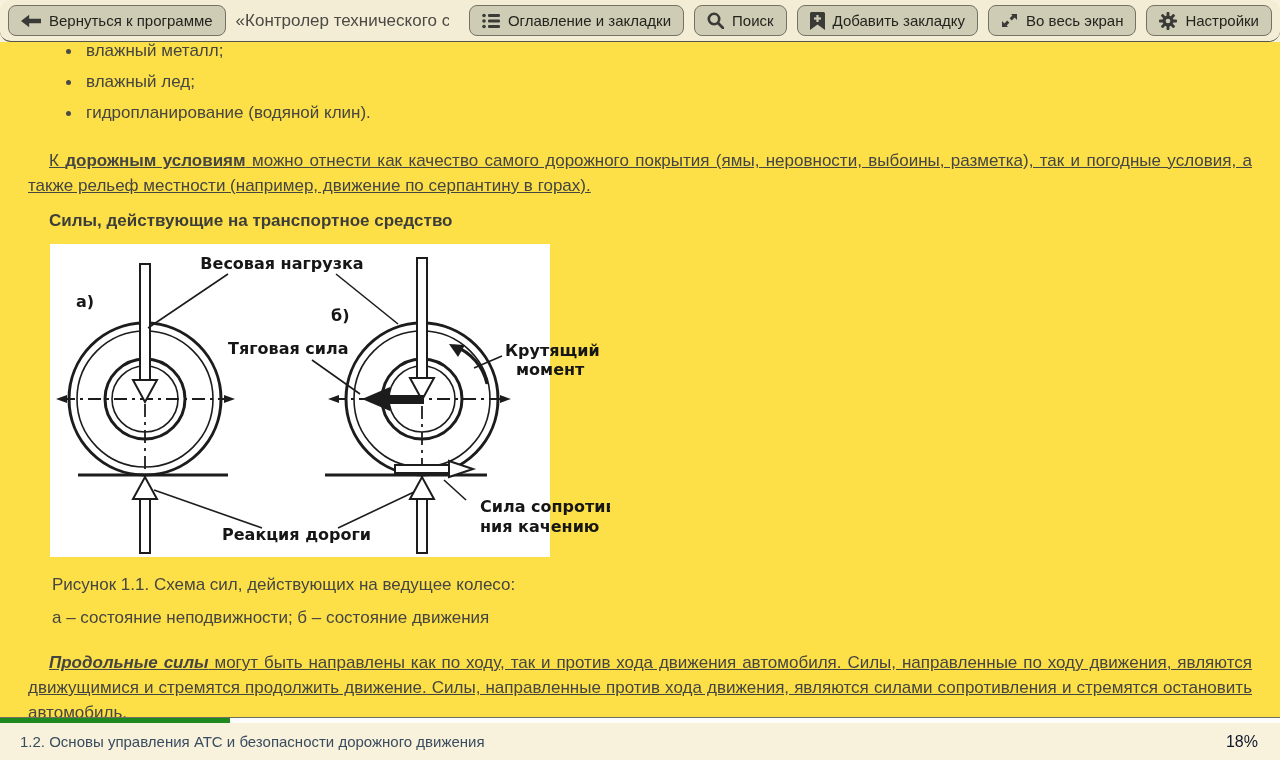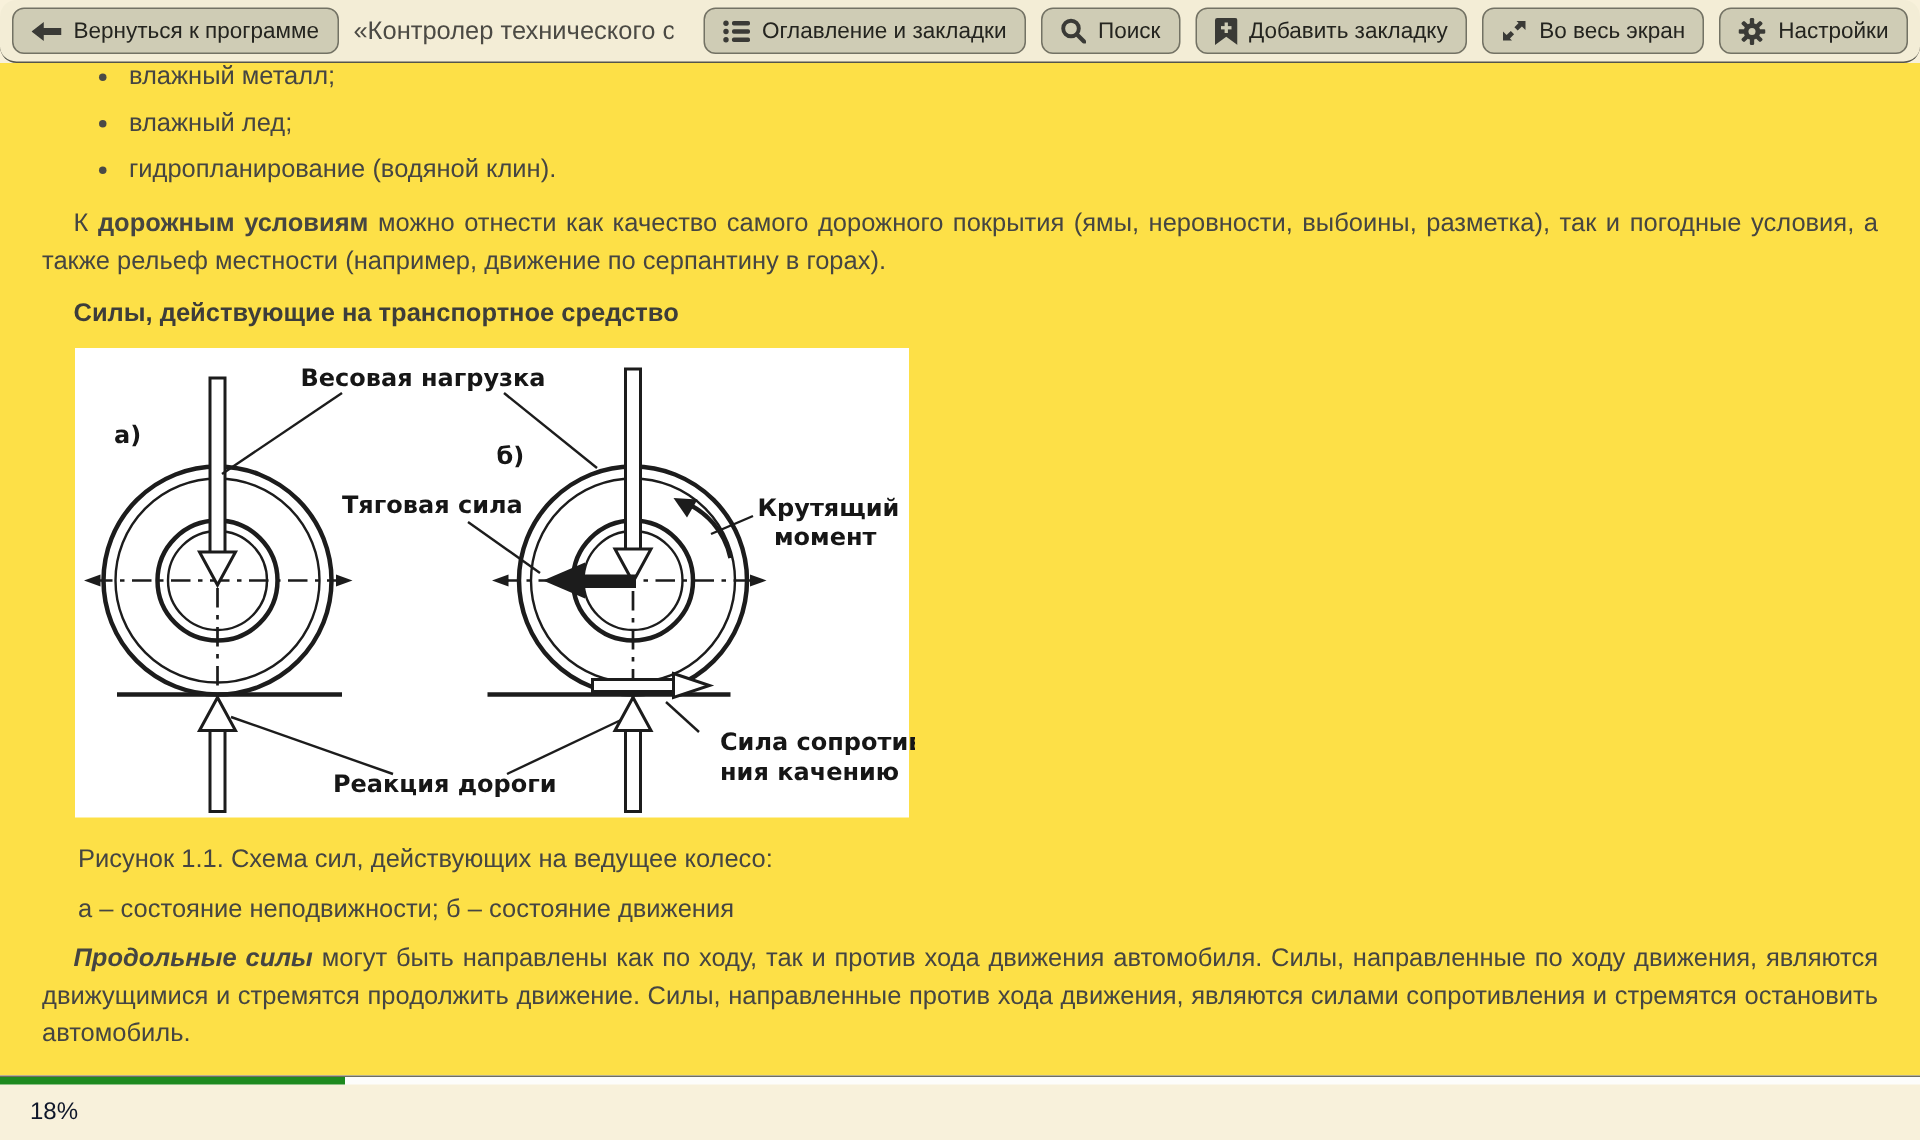--- a/index.html
+++ b/index.html
@@ -54,33 +54,34 @@
   }
   ul.bullets li::before {
     content: ""; position: absolute;
     left: 38px; top: 14px;
     width: 5px; height: 5px; border-radius: 50%;
     background: #4a4a46;
   }
   p.para {
     text-align: justify;
     text-indent: 21px;
-    margin-top: 8px;
+    margin-top: 20px;
+    text-decoration: underline;
   }
   p.subheading {
     font-weight: bold;
     text-indent: 21px;
     margin-top: 10px;
     color: #3d3d3a;
   }
   .lead-bold-italic { font-weight: bold; font-style: italic; }
 
   
   figure.wheel-figure {
-    width: 556px; height: 313px;
+    width: 500px; height: 313px;
     margin: 11px 0 0 22px;
     background: #ffffff;
   }
   figure.wheel-figure svg { display: block; }
   .fig-caption { margin-top: 15px; margin-left: 24px; }
   .fig-caption-sub { margin-top: 8px; margin-left: 24px; }
 
   .diagram-label {
     font-family: "DejaVu Sans", sans-serif;
     font-weight: bold; font-size: 16px; fill: #161616;
@@ -290,16 +291,17 @@
 
     <p class="para"><span class="lead-bold-italic">Продольные силы</span><span> могут быть направлены как по ходу, так и против хода движения автомобиля. Силы, направленные по ходу движения, являются движущимися и стремятся продолжить движение. Силы, направленные против хода движения, являются силами сопротивления и стремятся остановить автомобиль.</span></p>
 
   </main>
 
   <div class="progress-track">
     <div class="progress-fill" style="width: 18%; background: rgb(30, 138, 30);"></div>
   </div>
 
   <footer class="statusbar">
+    <span class="status-section">1.2. Основы управления АТС и безопасности дорожного движения</span>
     <span class="status-percent">18%</span>
   </footer>
 
 </div>
 
 </body></html>

